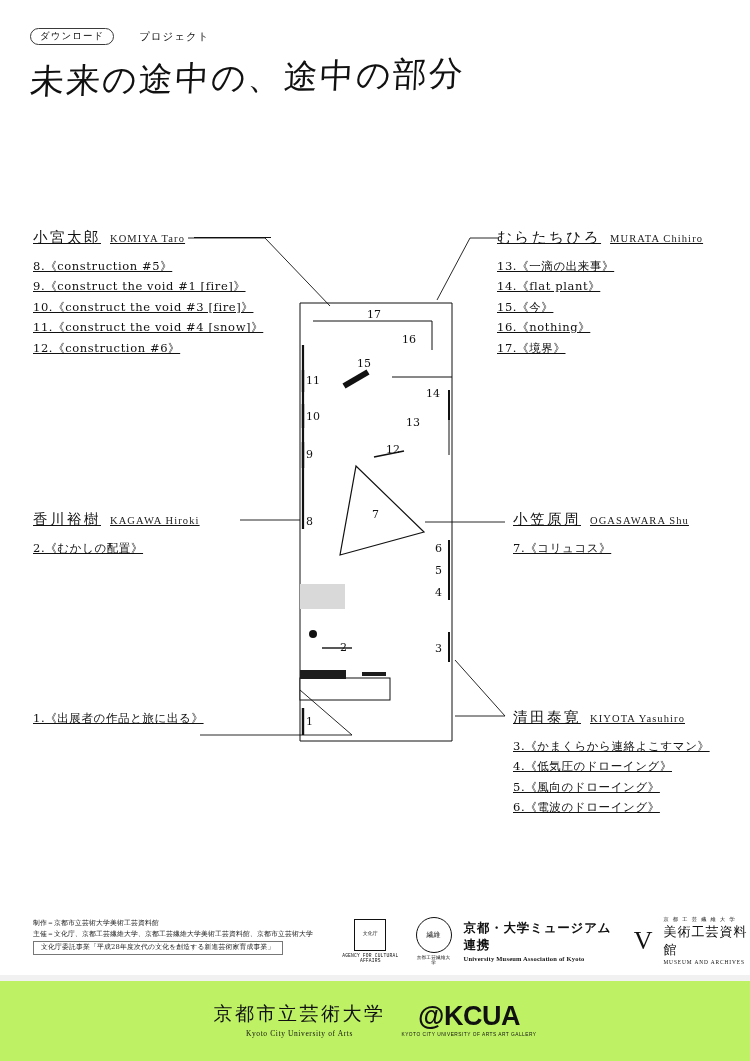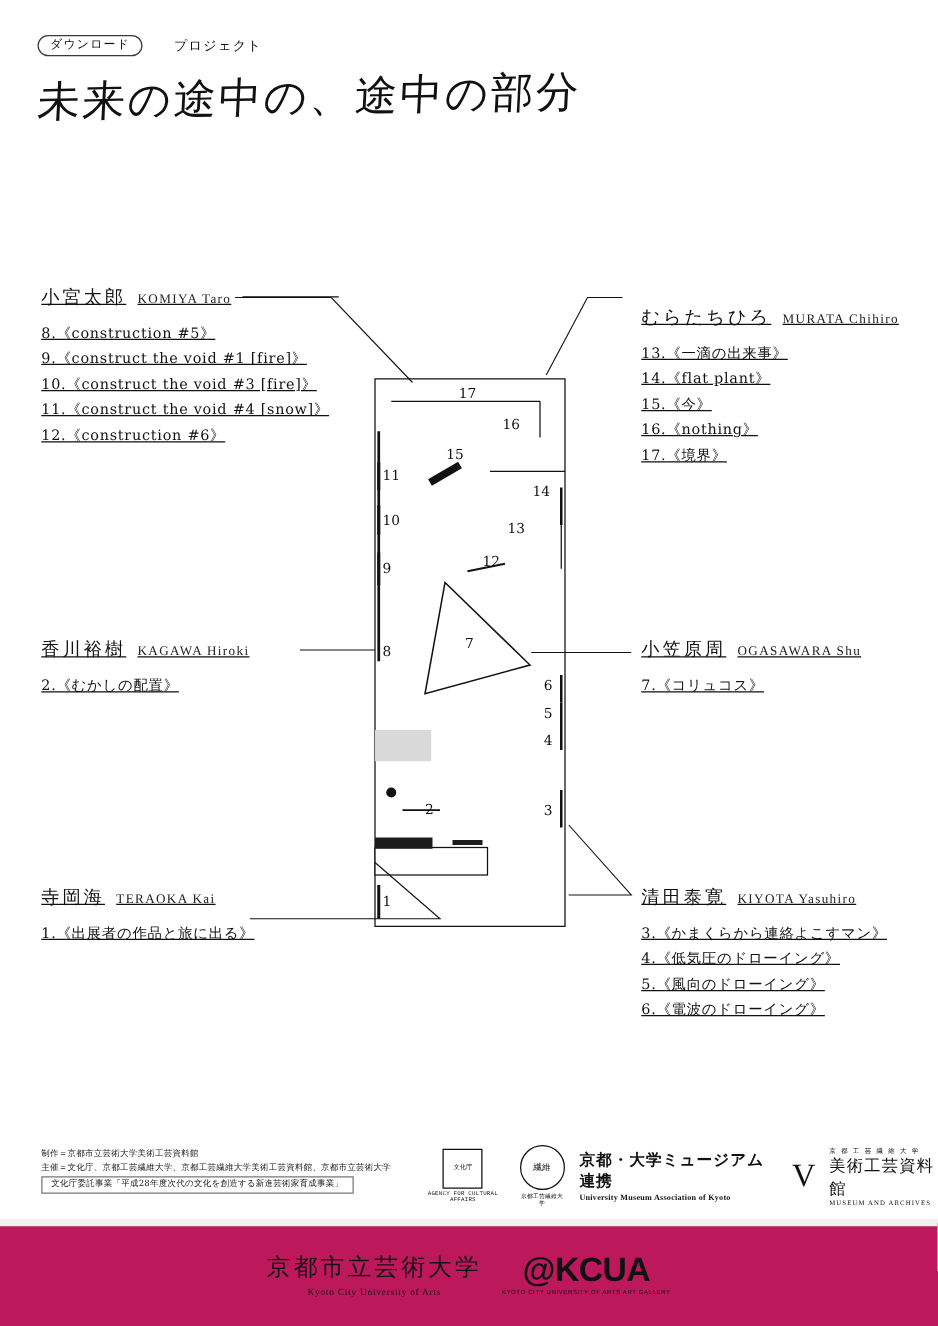--- a/index.html
+++ b/index.html
@@ -93,21 +93,21 @@
   .works li {
     font-family: "DejaVu Serif", serif;
     font-size: 11.5px;
     line-height: 1.78;
     letter-spacing: 0.6px;
     white-space: nowrap;
   }
 
   
   #blk-komiya   { left: 33px;  top: 228px; width: 240px; }
-  #blk-murata   { left: 513px; top: 228px; width: 210px; margin-top: 16px; }
+  #blk-murata   { left: 497px; top: 228px; width: 210px; }
   #blk-kagawa   { left: 33px;  top: 510px; width: 215px; }
   #blk-ogasawara{ left: 513px; top: 510px; width: 210px; }
   #blk-teraoka  { left: 33px;  top: 708px; width: 230px; }
   #blk-kiyota   { left: 513px; top: 708px; width: 215px; }
 
   #blk-komiya .artist-head  { width: 238px; }
   #blk-kagawa .artist-head  { width: 200px; }
   #blk-teraoka .artist-head { width: 200px; }
 
   
@@ -213,21 +213,21 @@
     font-size: 5.4px;
     letter-spacing: 0.9px;
   }
 
   .bottom-band {
     position: absolute;
     left: 0;
     top: 978px;
     width: 750px;
     height: 83px;
-    background: #be185d;
+    background: #bef264;
   }
   .bottom-band:before {
     content: "";
     position: absolute;
     left: 0; top: -3px; width: 750px; height: 6px;
     background: #f1f1f1;
   }
   .bottom-inner {
     position: absolute;
     left: 0; top: 0; width: 750px; height: 83px;
@@ -390,24 +390,20 @@
   <div class="artist-head">
     <span class="name-jp">小笠原周</span>
     <span class="name-en">OGASAWARA Shu</span>
   </div>
   <ul class="works">
     <li>7.《コリュコス》</li>
   </ul>
 </div>
 
 <div class="artist-block" id="blk-teraoka">
-  <div class="artist-head">
-    <span class="name-jp">寺岡海</span>
-    <span class="name-en">TERAOKA Kai</span>
-  </div>
   <ul class="works">
     <li>1.《出展者の作品と旅に出る》</li>
   </ul>
 </div>
 
 <div class="artist-block" id="blk-kiyota">
   <div class="artist-head">
     <span class="name-jp">清田泰寛</span>
     <span class="name-en">KIYOTA Yasuhiro</span>
   </div>

